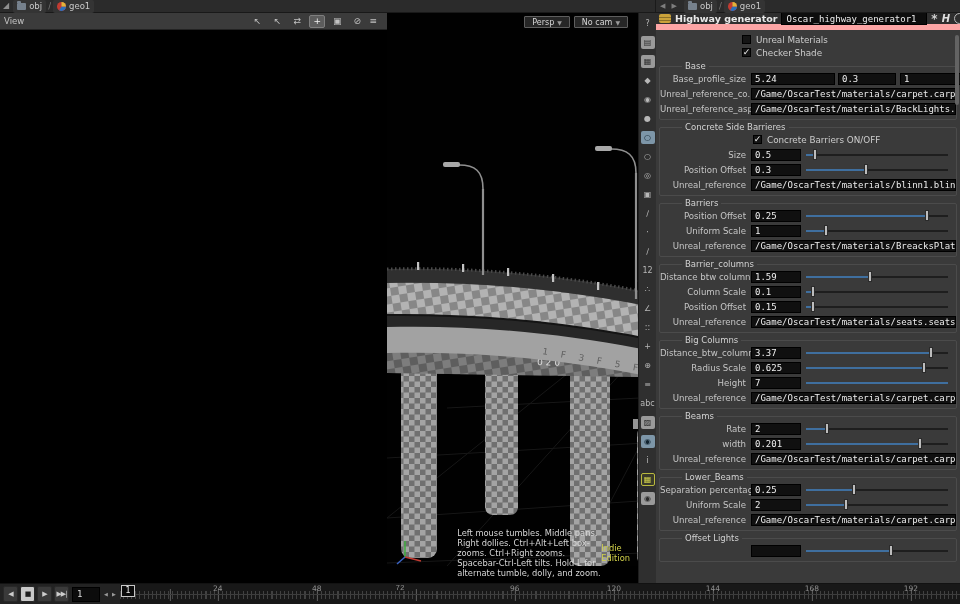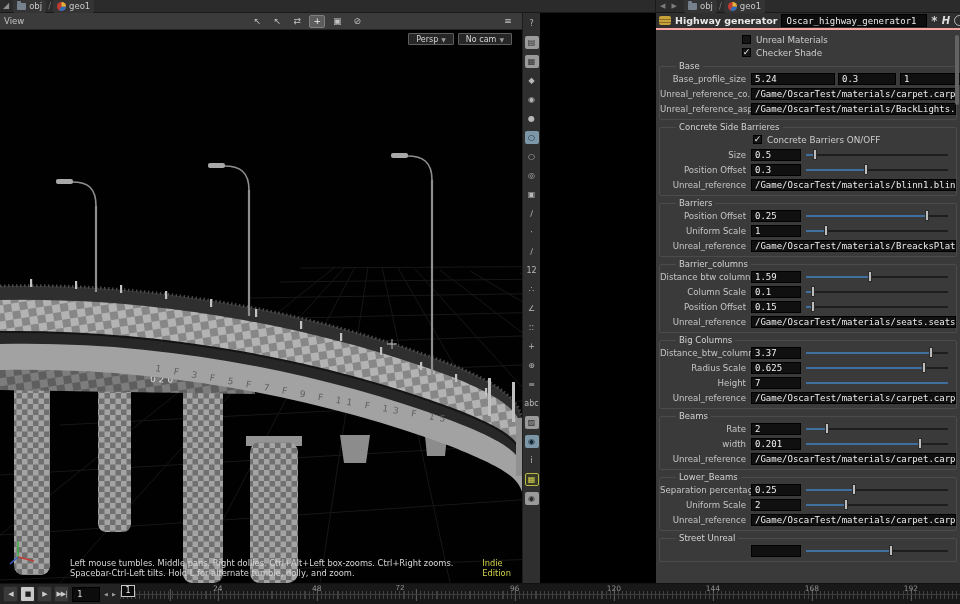--- a/index.html
+++ b/index.html
@@ -14,21 +14,21 @@
   .pane-corner{color:#8f8f8f;font-size:8px;margin:0 3px;line-height:10px}
   .nav-arrows{color:#7d7d7d;font-size:7px;letter-spacing:2px;margin:0 4px}
   .bc-item{display:flex;align-items:center;gap:3px;padding:0 4px;height:13px;background:#343434;border-radius:2px;margin:0 1px;cursor:default}
   .bc-sep{color:#777;margin:0 1px}
   .obj-icon{width:9px;height:7px;background:#76818d;border-radius:1px;position:relative}
   .obj-icon::before{content:"";position:absolute;top:-2px;left:0;width:4px;height:2px;background:#76818d;border-radius:1px 1px 0 0}
 
   
   .main{display:flex;height:570px}
   .left-pane{width:656px;display:flex;background:#000}
-  .vp-col{width:522px;display:flex;flex-direction:column}
+  .vp-col{width:638px;display:flex;flex-direction:row}
   .vp-toolbar{height:17px;background:#3b3b3b;border-bottom:1px solid #232323;display:flex;align-items:center;font-size:8.5px;color:#cfcfcf}
   .vt-label{margin-left:4px;color:#c4c4c4}
   .vt-icons{display:flex;margin-left:225px;gap:4px}
   .vt-icon{width:16px;height:13px;display:flex;align-items:center;justify-content:center;color:#c2c2c2;font-size:9px;border-radius:2px}
   .vt-icon.active{background:#5c5c5c;border:1px solid #7e7e7e;color:#f0f0f0}
   .vt-right{margin-left:auto;margin-right:6px;display:flex;gap:4px}
 
   .viewport{position:relative;flex:1;background:#000;overflow:hidden}
   .cam-pills{position:absolute;top:3px;right:10px;display:flex;gap:4px}
   .pill{height:12px;padding:0 7px;border:1px solid #5e5e5e;border-radius:1px;background:#262626;color:#d6d6d6;font-size:8px;display:flex;align-items:center;gap:3px;cursor:default}
@@ -39,35 +39,35 @@
 
   
   .vp-sidebar{width:18px;background:#2f2f2f;border-left:1px solid #1d1d1d;display:flex;flex-direction:column;align-items:center;padding-top:1px}
   .sb-icon{width:14px;height:13px;margin:3px 0;display:flex;align-items:center;justify-content:center;font-size:8px;color:#b8b8b8;border-radius:2px;flex:0 0 auto}
   .sb-icon.light{background:#9a9a9a;color:#2a2a2a}
   .sb-icon.lightblue{background:#7d96a8;color:#10222e}
   .sb-icon.yellow{background:#3a3a2a;color:#d9d94e;border:1px solid #b9b93e}
 
   
   .right-pane{flex:1;background:#3a3a3a;position:relative;overflow:hidden}
-  .param-header{height:17px;background:#2f2f2f;border-bottom:2px solid #fca5a5;display:flex;align-items:center;padding:0 3px;gap:4px}
+  .param-header{height:17px;background:#2f2f2f;border-bottom:6px solid #fca5a5;display:flex;align-items:center;padding:0 3px;gap:4px}
   .node-icon{width:12px;height:9px;border-radius:2px;background:linear-gradient(#caa23a 0 3px,#8a6f28 3px 4px,#caa23a 4px 6px,#8a6f28 6px 7px,#caa23a 7px 9px)}
   .ph-title{font-size:9.5px;font-weight:bold;color:#e8e8e8;white-space:nowrap}
   .ph-input{flex:1;height:13px;background:#0d0d0d;color:#ececec;font-family:"DejaVu Sans Mono",monospace;font-size:9px;display:flex;align-items:center;padding-left:4px;border:1px solid #000}
   .gear{color:#cfcfcf;font-size:12px;line-height:10px;font-weight:bold}
   .hlogo{color:#dedede;font-size:10px;font-weight:bold;font-style:italic}
   .edge-circle{width:11px;height:11px;border-radius:50%;border:1.5px solid #b8b8b8;margin-right:-8px;flex:0 0 auto}
 
   .param-scroll{height:553px;overflow:hidden;padding-top:3px}
   .cbrow{display:flex;align-items:center;height:13px;margin-left:86px;gap:5px}
   .cb{width:9px;height:9px;background:#151515;border:1px solid #000;color:#efefef;font-size:9px;line-height:7px;display:flex;align-items:center;justify-content:center}
   .cblabel{font-size:8.8px;color:#cccccc}
 
   .sec{position:relative;margin:7px 3px 0 3px;border:1px solid #4b4b4b;border-radius:2px;padding:4px 0 3px 0}
-  .sec-title{position:absolute;top:-5px;left:16px;background:#3a3a3a;padding:0 3px;font-size:8.5px;color:#d2d2d2;line-height:9px;white-space:nowrap}
+  .sec-title{position:absolute;top:-5px;left:22px;background:#3a3a3a;padding:0 3px;font-size:8.5px;color:#d2d2d2;line-height:9px;white-space:nowrap}
   .prow{display:flex;align-items:center;height:15px}
   .prow-cb{padding-left:93px;gap:5px}
   .plabel{width:91px;padding-right:5px;text-align:right;font-size:8.6px;color:#c5c5c5;white-space:nowrap;overflow:hidden;flex:0 0 auto}
   .pvalue{width:50px;height:12px;background:#101010;border:1px solid #000;color:#efefef;font-family:"DejaVu Sans Mono",monospace;font-size:9px;display:flex;align-items:center;padding-left:3px;flex:0 0 auto}
   .pvalue.pf0{width:84px}.pvalue.pf1{width:58px;margin-left:3px}.pvalue.pf2{width:64px;margin-left:4px;border-right:none}
   .pslider{position:relative;flex:1;height:13px;margin:0 8px 0 5px}
   .ptrack{position:absolute;left:0;right:0;top:6px;height:1.5px;background:#1e1e1e}
   .pfill{position:absolute;left:0;top:5.5px;height:2px;background:#3f6f9f}
   .phandle{position:absolute;top:1px;width:4px;height:11px;background:#bdbdbd;border:1px solid #2b2b2b}
   .ppath{flex:1;height:12px;background:#101010;border:1px solid #000;color:#ededed;font-family:"DejaVu Sans Mono",monospace;font-size:9px;line-height:10px;display:flex;align-items:center;padding-left:3px;white-space:nowrap;overflow:hidden;margin-right:0}
@@ -513,21 +513,21 @@
                   <div class="pfill" style="width: 28%;"></div>
                   <div class="phandle" style="left: calc(28% - 2px);"></div>
                 </div>
               </div>
               <div class="prow">
                 <div class="plabel">Unreal_reference</div>
                 <div class="ppath">/Game/OscarTest/materials/carpet.carpet</div>
               </div>
             </div>
             <div class="sec">
-              <div class="sec-title">Street Unreal</div>
+              <div class="sec-title">Offset Lights</div>
               <div class="prow">
                 <div class="plabel"></div>
                 <div class="pvalue"></div>
                 <div class="pslider">
                   <div class="ptrack"></div>
                   <div class="pfill" style="width: 60%;"></div>
                   <div class="phandle" style="left: calc(60% - 2px);"></div>
                 </div>
               </div>
             </div>

